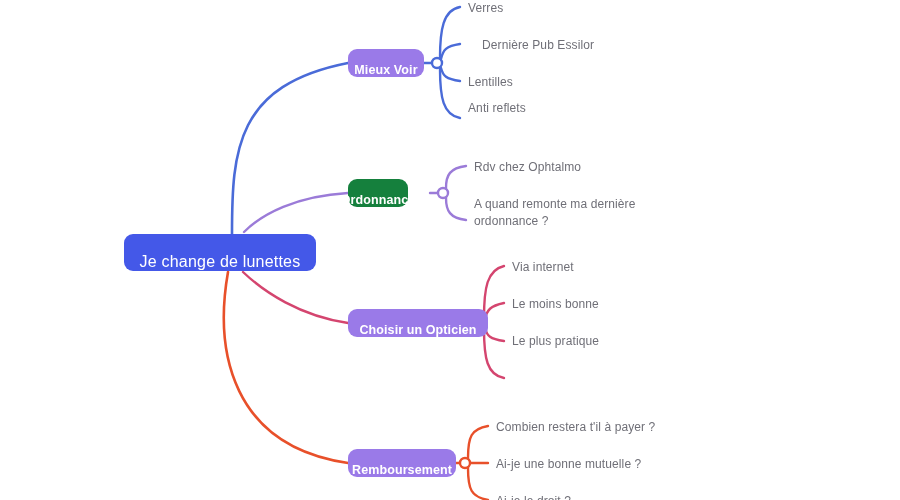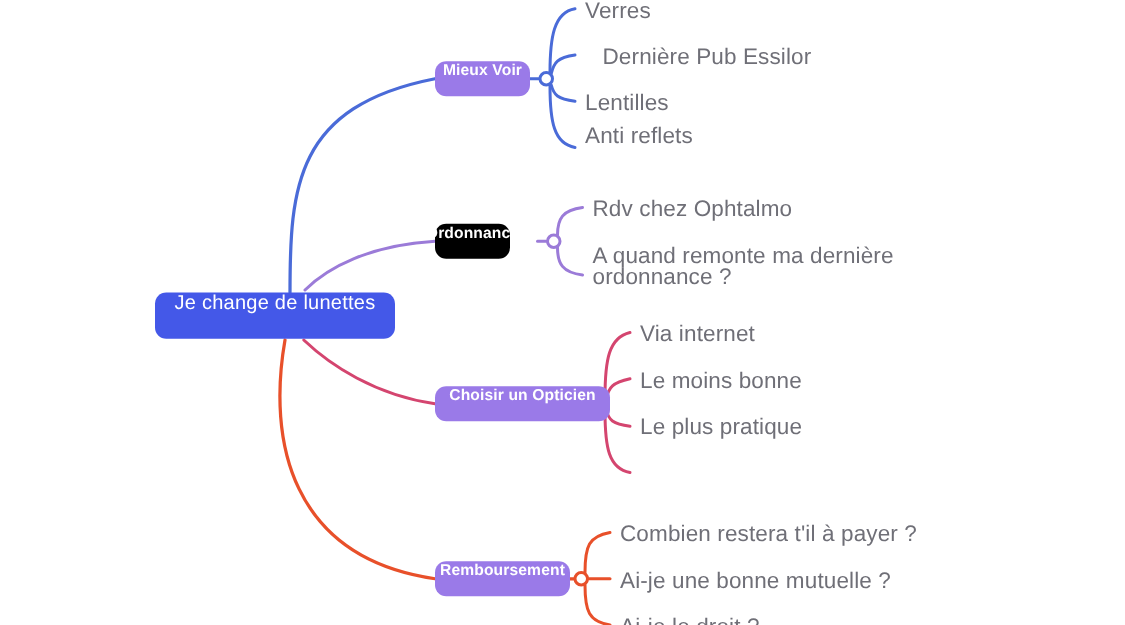--- a/index.html
+++ b/index.html
@@ -19,42 +19,42 @@
     position: absolute;
     left: 0;
     top: 0;
     width: 900px;
     height: 500px;
     pointer-events: none;
   }
   .node {
     position: absolute;
     display: flex;
-    align-items: flex-start;
+    align-items: flex-end;
     justify-content: center;
     border-radius: 9px;
     color: #ffffff;
     white-space: nowrap;
     box-sizing: border-box;
   }
   .node-root {
     font-size: 16px;
     font-weight: normal;
     letter-spacing: 0.2px;
     border-radius: 9px;
   }
   .node-branch {
     font-size: 12.5px;
     font-weight: bold;
     letter-spacing: 0.1px;
   }
   .leaf {
     position: absolute;
     color: #6f6f77;
-    font-size: 18px;
+    font-size: 12px;
     line-height: 17px;
     white-space: pre-line;
     letter-spacing: 0.1px;
   }
 </style>
 </head>
 <body>
 
 <div id="canvas">
 
@@ -94,21 +94,21 @@
     <circle cx="465" cy="463" r="5" fill="#ffffff" stroke="#e8502a" stroke-width="2.4"></circle>
   </svg>
 
   <div class="node node-root" style="left:124px; top:234px; width:192px; height:37px; background:#4458e8;">
     <span>Je change de lunettes</span>
   </div>
 
   <div class="node node-branch" style="left:348px; top:49px; width:76px; height:28px; background:#9a7ae8;">
     <span>Mieux Voir</span>
   </div>
-  <div class="node node-branch" style="left:348px; top:179px; width:60px; height:28px; background:#000000;">
+  <div class="node node-branch" style="left:348px; top:179px; width:60px; height:28px; background:#15803d;">
     <span>Ordonnance</span>
   </div>
   <div class="node node-branch" style="left:348px; top:309px; width:140px; height:28px; background:#9a7ae8;">
     <span>Choisir un Opticien</span>
   </div>
   <div class="node node-branch" style="left:348px; top:449px; width:108px; height:28px; background:#9a7ae8;">
     <span>Remboursement</span>
   </div>
 
   <div class="leaf" style="left:468px; top:0px;">Verres</div>

